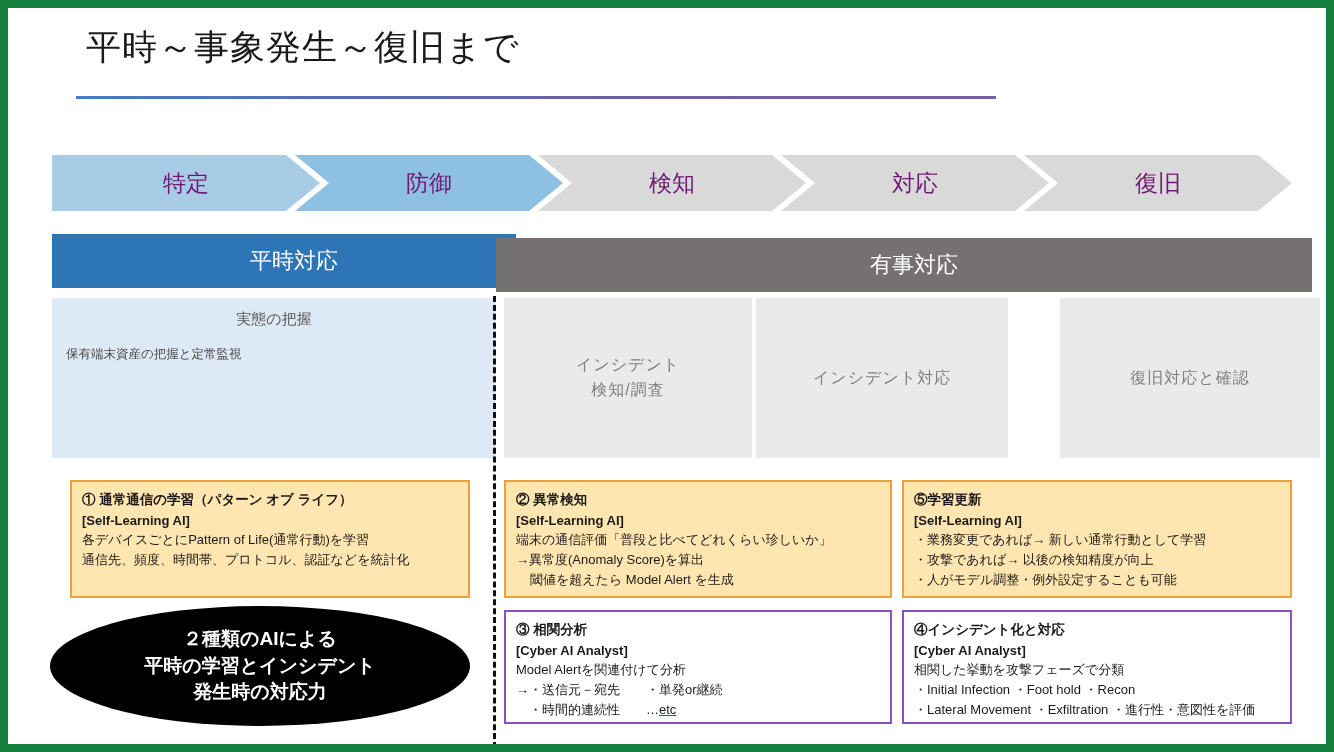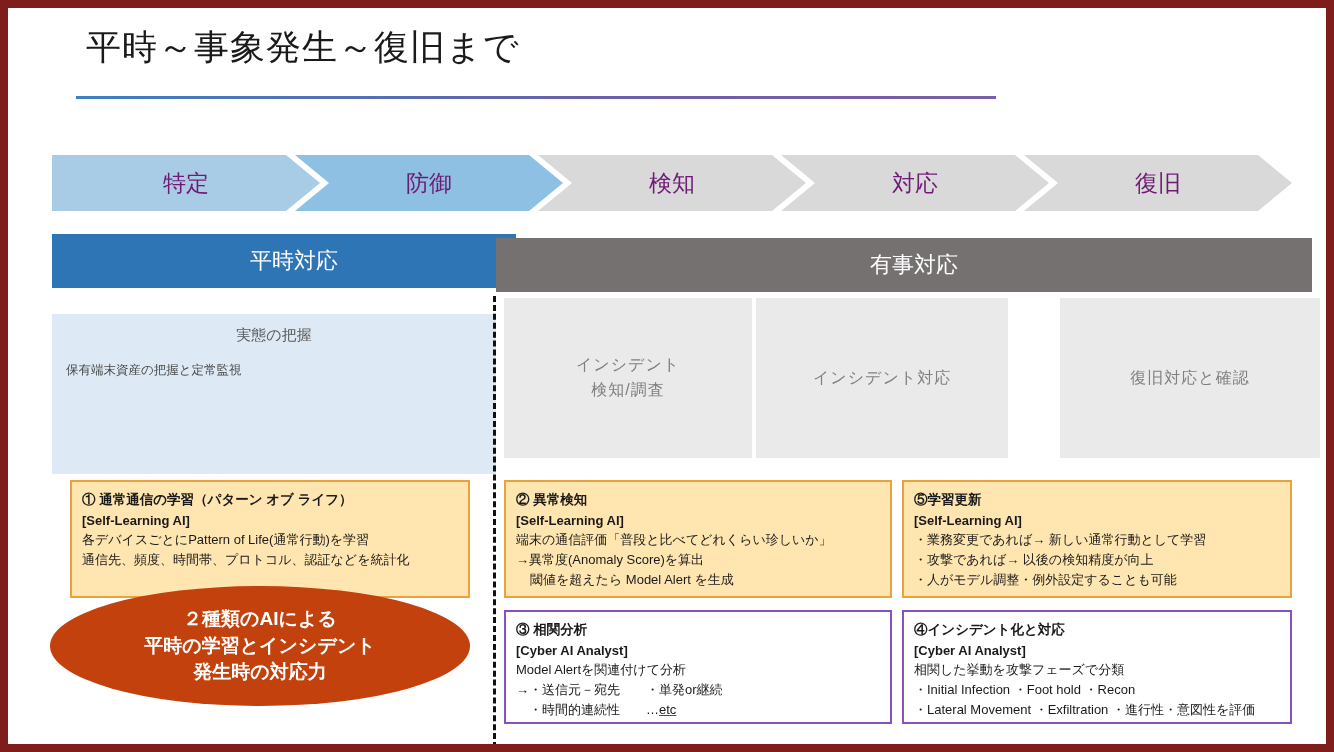--- a/index.html
+++ b/index.html
@@ -8,21 +8,21 @@
     background: #000;
   }
   body {
     font-family: "Liberation Sans", sans-serif;
   }
   #slide {
     position: relative;
     width: 1334px;
     height: 752px;
     background: #ffffff;
-    border: 8px solid #7f1d1d;
+    border: 8px solid #15803d;
     box-sizing: border-box;
     overflow: hidden;
   }
 
   
   .title {
     position: absolute;
     left: 78px;
     top: 16px;
     font-size: 35px;
@@ -75,21 +75,20 @@
   .bar-gray { left: 488px; top: 230px; width: 796px; background: #767171; }
 
   
   .panel {
     position: absolute;
     box-sizing: border-box;
   }
   .panel-blue {
     left: 44px; top: 290px; width: 444px; height: 160px;
     background: #dde9f4;
-    margin-top: 16px;
   }
   .panel-blue .p-title {
     position: absolute; left: 0; right: 0; top: 12px;
     text-align: center; font-size: 15px; color: #5a5a5a;
   }
   .panel-blue .p-sub {
     position: absolute; left: 14px; top: 48px;
     font-size: 12.5px; color: #4a4a4a;
   }
   .panel-gray {
@@ -129,23 +128,23 @@
 
   .b1 { left: 62px;  top: 472px; width: 400px; height: 118px; }
   .b2 { left: 496px; top: 472px; width: 388px; height: 118px; }
   .b3 { left: 894px; top: 472px; width: 390px; height: 118px; }
   .b4 { left: 496px; top: 602px; width: 388px; height: 114px; }
   .b5 { left: 894px; top: 602px; width: 390px; height: 114px; }
 
   
   .ellipse {
     position: absolute;
-    left: 42px; top: 578px;
+    left: 42px; top: 598px;
     width: 420px; height: 120px;
-    background: #c2410c;
+    background: #000000;
     border-radius: 50%;
     display: flex; flex-direction: column;
     align-items: center; justify-content: center;
     color: #ffffff; font-weight: bold;
     font-size: 19px; line-height: 1.42;
     text-align: center;
   }
 </style>
 </head>
 <body>

